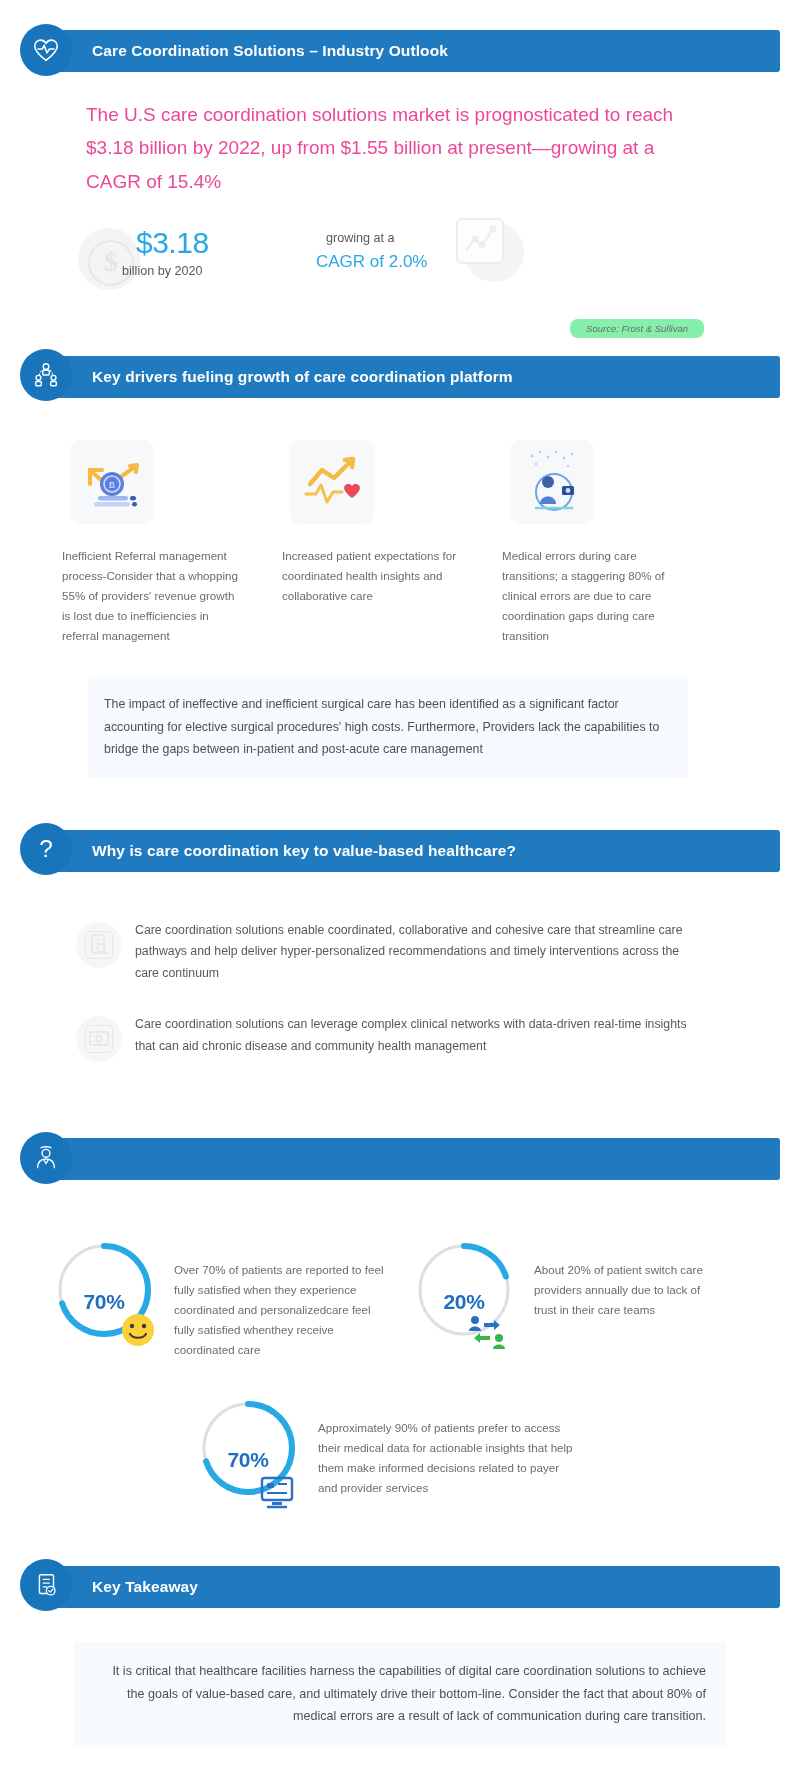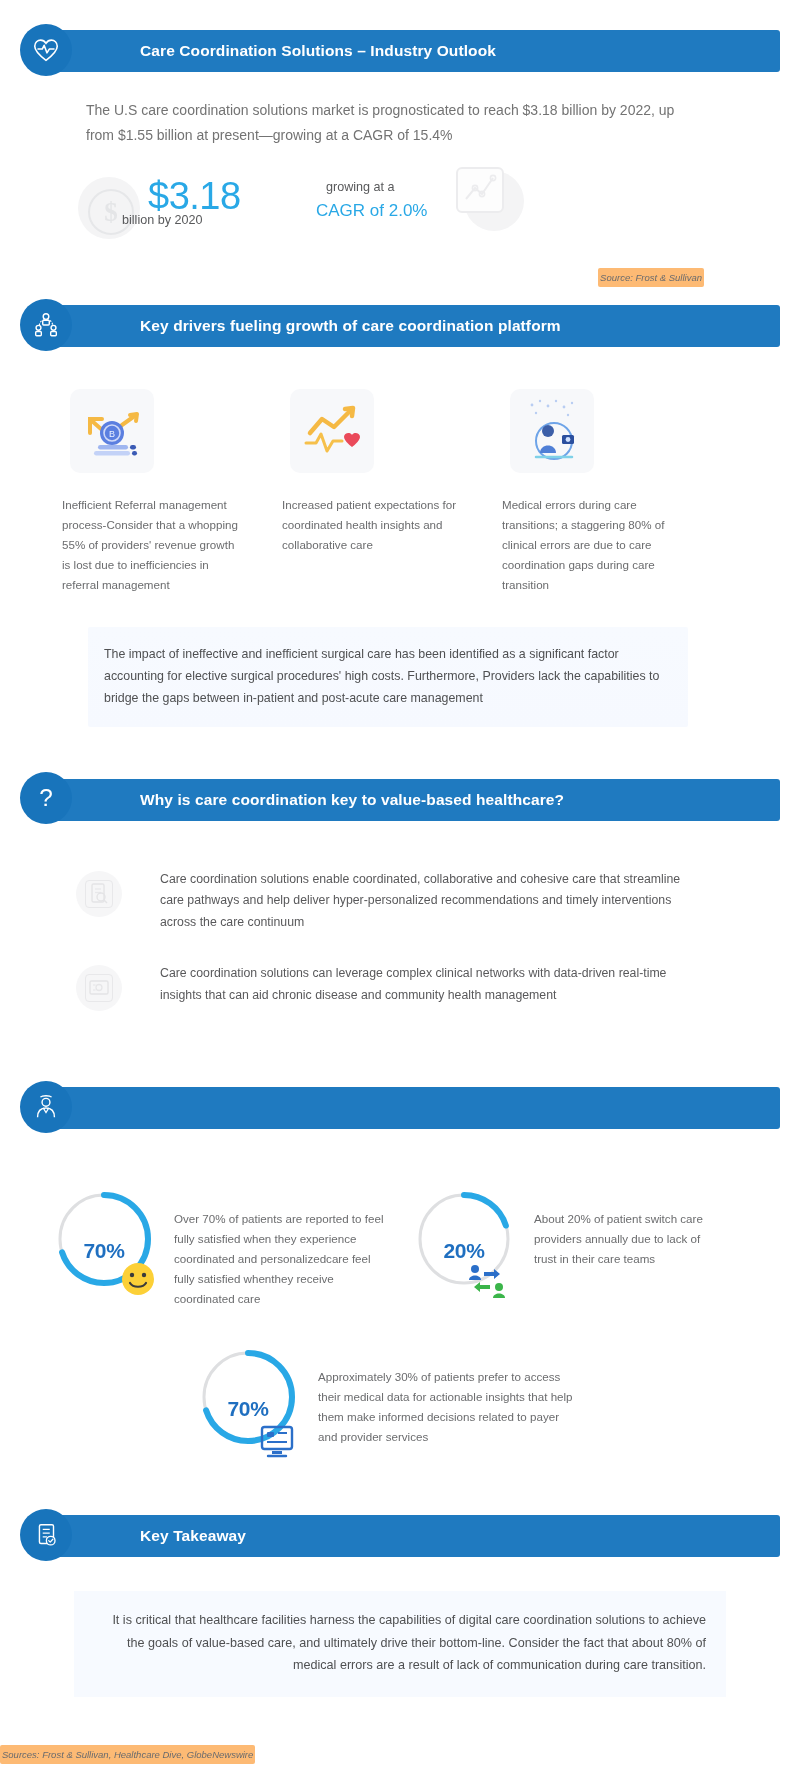--- a/index.html
+++ b/index.html
@@ -20,21 +20,20 @@
   }
 
   
   .sec-head {
     position: relative;
     height: 42px;
     margin-left: 20px;
     margin-right: 80px;
     display: flex;
     align-items: center;
-    gap: 48px;
   }
   .sec-head .bar {
     position: absolute;
     left: 24px;
     right: -60px;
     top: 0;
     height: 42px;
     background: #1f7ac0;
     border-radius: 3px;
   }
@@ -59,23 +58,23 @@
     font-size: 15.5px;
     font-weight: bold;
     letter-spacing: 0.1px;
     margin-left: 20px;
   }
 
   
   .intro-text {
     margin: 26px 0 0 86px;
     width: 600px;
-    font-size: 14px;
+    font-size: 19px;
     line-height: 1.75;
-    color: #737373;
+    color: #ec4899;
   }
   .stat-row {
     margin: 26px 0 0 78px;
     display: flex;
     align-items: flex-start;
     height: 78px;
   }
   .stat-a { position: relative; width: 200px; height: 78px; }
   .coin {
     position: absolute;
@@ -94,22 +93,22 @@
   .coin-dollar {
     position: absolute;
     left: 10px; top: 12px;
     width: 46px; height: 46px;
     display: flex; align-items: center; justify-content: center;
     font-size: 27px; color: #e4e5e7; font-weight: bold;
     font-family: "Liberation Serif", serif;
   }
   .big-num {
     position: absolute;
-    left: 70px; top: 2px;
-    font-size: 38px;
+    left: 58px; top: 2px;
+    font-size: 30px;
     color: #29a8e6;
     font-weight: normal;
     letter-spacing: -0.5px;
   }
   .sub-num {
     position: absolute;
     left: 44px; top: 40px;
     font-size: 12.6px;
     color: #58595b;
   }
@@ -128,26 +127,26 @@
     background: #f4f4f5;
   }
   .chart-sq {
     position: absolute; left: 140px; top: -6px;
     width: 48px; height: 46px;
     border: 2px solid #ececee; border-radius: 6px;
     background: #fdfdfd;
   }
   .src-pill {
     display: inline-block;
-    background: #fdba74;
+    background: #86efac;
     color: #6a6b6d;
     font-size: 9.5px;
     font-style: italic;
-    padding: 4px 2px;
-    border-radius: 2px;
+    padding: 4px 16px;
+    border-radius: 8px;
   }
   .src-right { text-align: right; margin: 16px 96px 0 0; }
 
   
   .drivers {
     display: flex;
     margin: 42px 0 0 62px;
     width: 640px;
     gap: 40px;
   }
@@ -189,21 +188,21 @@
     position: relative;
     margin-top: 2px;
   }
   .bullet .circ .inner {
     position: absolute; left: 9px; top: 9px;
     width: 28px; height: 28px;
     border: 1.6px solid #e8e8ea;
     border-radius: 4px;
   }
   .bullet .txt {
-    margin-left: 38px;
+    margin-left: 13px;
     font-size: 12.3px;
     line-height: 1.75;
     color: #59595b;
   }
 
   
   .donut-row { display: flex; margin: 58px 0 0 52px; width: 680px; }
   .donut-block { display: flex; align-items: flex-start; }
   .donut-wrap { position: relative; width: 104px; height: 104px; flex: 0 0 104px; }
   .donut-wrap svg { display: block; }
@@ -465,21 +464,21 @@
           <svg width="42" height="38" viewBox="0 0 42 38">
             <rect x="6" y="4" width="30" height="22" rx="2.5" fill="none" stroke="#2b6fc9" stroke-width="2.4"></rect>
             <rect x="11" y="9" width="7" height="5" rx="1" fill="#2b6fc9"></rect>
             <line x1="22" y1="10" x2="31" y2="10" stroke="#2b6fc9" stroke-width="2"></line>
             <line x1="11" y1="19" x2="31" y2="19" stroke="#2b6fc9" stroke-width="2"></line>
             <rect x="16" y="28" width="10" height="3" fill="#2b6fc9"></rect>
             <line x1="12" y1="33" x2="30" y2="33" stroke="#2b6fc9" stroke-width="2.4" stroke-linecap="round"></line>
           </svg>
         </div>
       </div>
-      <div class="donut-txt" style="width:260px">Approximately 30% of patients prefer to access their medical data for actionable insights that help them make informed decisions related to payer and provider services</div>
+      <div class="donut-txt" style="width:260px">Approximately 90% of patients prefer to access their medical data for actionable insights that help them make informed decisions related to payer and provider services</div>
     </div>
   </div>
 
   <div style="height:66px"></div>
   <div class="sec-head">
     <div class="bar"></div>
     <div class="badge">
       <svg width="30" height="30" viewBox="0 0 32 32">
         <rect x="9" y="5" width="15" height="20" rx="1.6" fill="none" stroke="#fff" stroke-width="1.5"></rect>
         <line x1="12.5" y1="10" x2="20" y2="10" stroke="#fff" stroke-width="1.3"></line>

